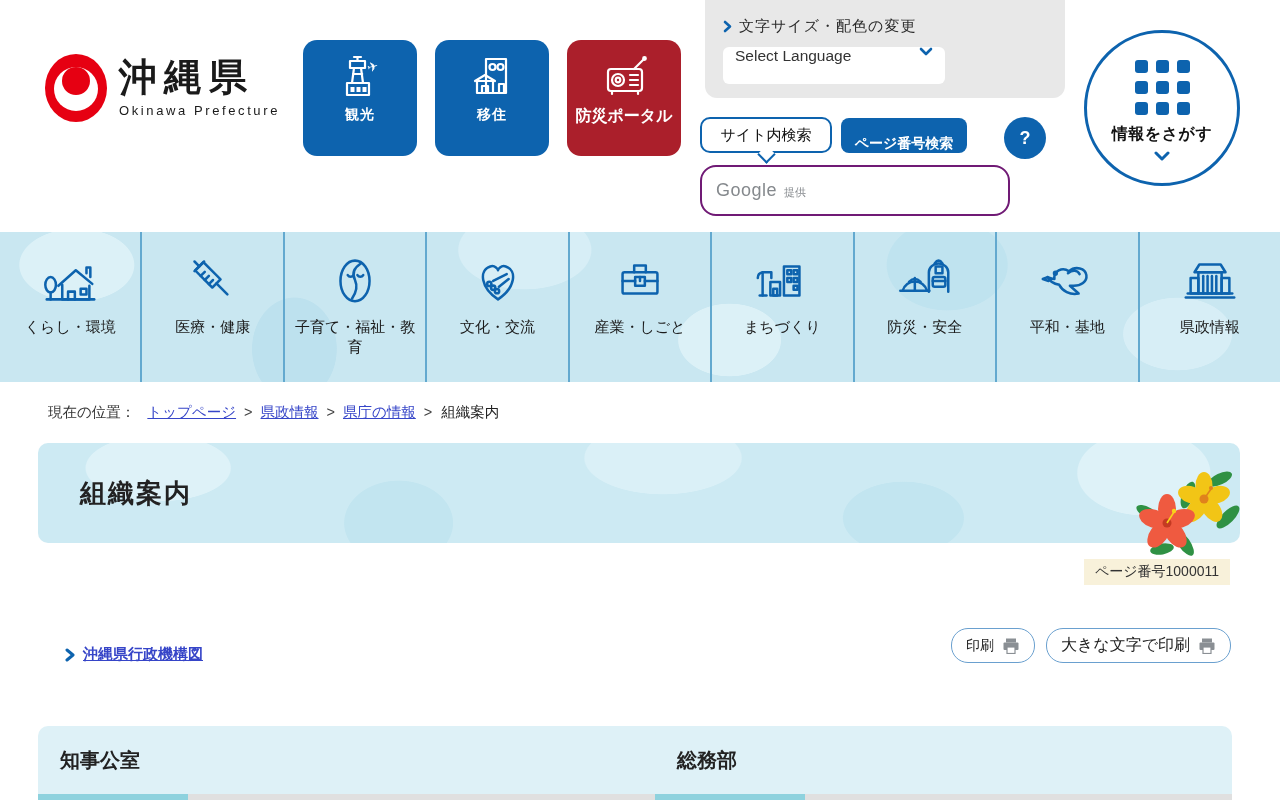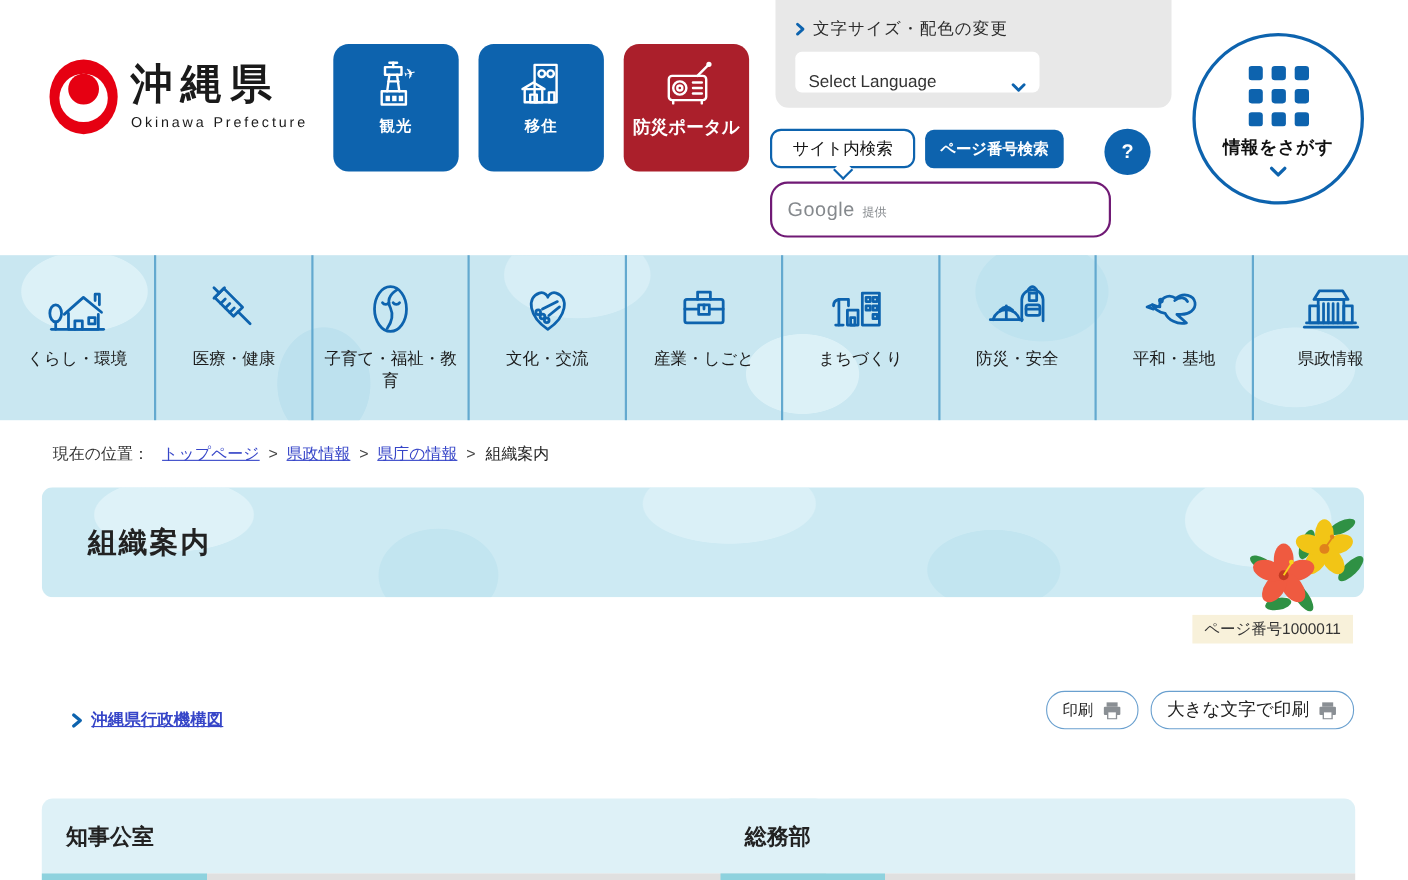--- a/index.html
+++ b/index.html
@@ -23,30 +23,30 @@
   .quick-btn.red{background:#ab1f2b;}
   .quick-btn svg{margin-top:13px;}
   .quick-label{margin-top:5px;font-size:14px;font-weight:bold;letter-spacing:1px;}
   .quick-btn.red .quick-label{font-size:16px;letter-spacing:0;}
 
   .util-box{position:absolute;left:705px;top:0;width:360px;height:98px;background:#e8e8e8;
             border-radius:0 0 12px 12px;}
   .textsize{position:absolute;left:18px;top:17px;display:flex;align-items:center;gap:7px;cursor:pointer;}
   .textsize span{font-size:15px;color:#2b2b2b;letter-spacing:1px;}
   .lang-select{position:absolute;left:18px;top:47px;width:222px;height:37px;background:#fff;border-radius:6px;
-               display:flex;align-items:flex-end;justify-content:space-between;padding:0 12px;box-sizing:border-box;cursor:pointer;}
+               display:flex;align-items:flex-start;justify-content:space-between;padding:0 12px;box-sizing:border-box;cursor:pointer;}
   .lang-select span{font-size:15.5px;color:#333;}
 
   .tab-site{position:absolute;left:700px;top:117px;width:132px;height:36px;background:#fff;
             border:2px solid #0d63ae;border-radius:10px;box-sizing:border-box;
             display:flex;align-items:center;justify-content:center;font-size:15px;font-weight:normal;color:#111;cursor:pointer;}
   .tab-tail{position:absolute;left:58px;top:29px;width:11px;height:11px;background:#fff;
             border-right:2px solid #0d63ae;border-bottom:2px solid #0d63ae;transform:rotate(45deg);}
   .tab-page{position:absolute;left:841px;top:118px;width:126px;height:35px;background:#0d63ae;border-radius:8px;
-            display:flex;align-items:center;justify-content:center;font-size:14px;font-weight:bold;color:#fff;cursor:pointer;}
+            display:flex;align-items:flex-end;justify-content:center;font-size:14px;font-weight:bold;color:#fff;cursor:pointer;}
   .help-btn{position:absolute;left:1004px;top:117px;width:42px;height:42px;border-radius:50%;background:#0d63ae;
             color:#fff;font-size:18px;font-weight:bold;display:flex;align-items:center;justify-content:center;cursor:pointer;}
   .google-box{position:absolute;left:700px;top:165px;width:310px;height:51px;background:#fff;
               border:2px solid #701a75;border-radius:16px;box-sizing:border-box;
               display:flex;align-items:center;padding-left:14px;cursor:text;}
   .google-brand{font-size:18px;color:#85898d;font-weight:500;letter-spacing:.5px;}
   .google-note{font-size:11px;color:#85898d;margin-left:7px;margin-top:4px;}
 
   .find-info{position:absolute;left:1084px;top:30px;width:156px;height:156px;border-radius:50%;
              background:#fff;border:3px solid #0d63ae;box-sizing:border-box;

